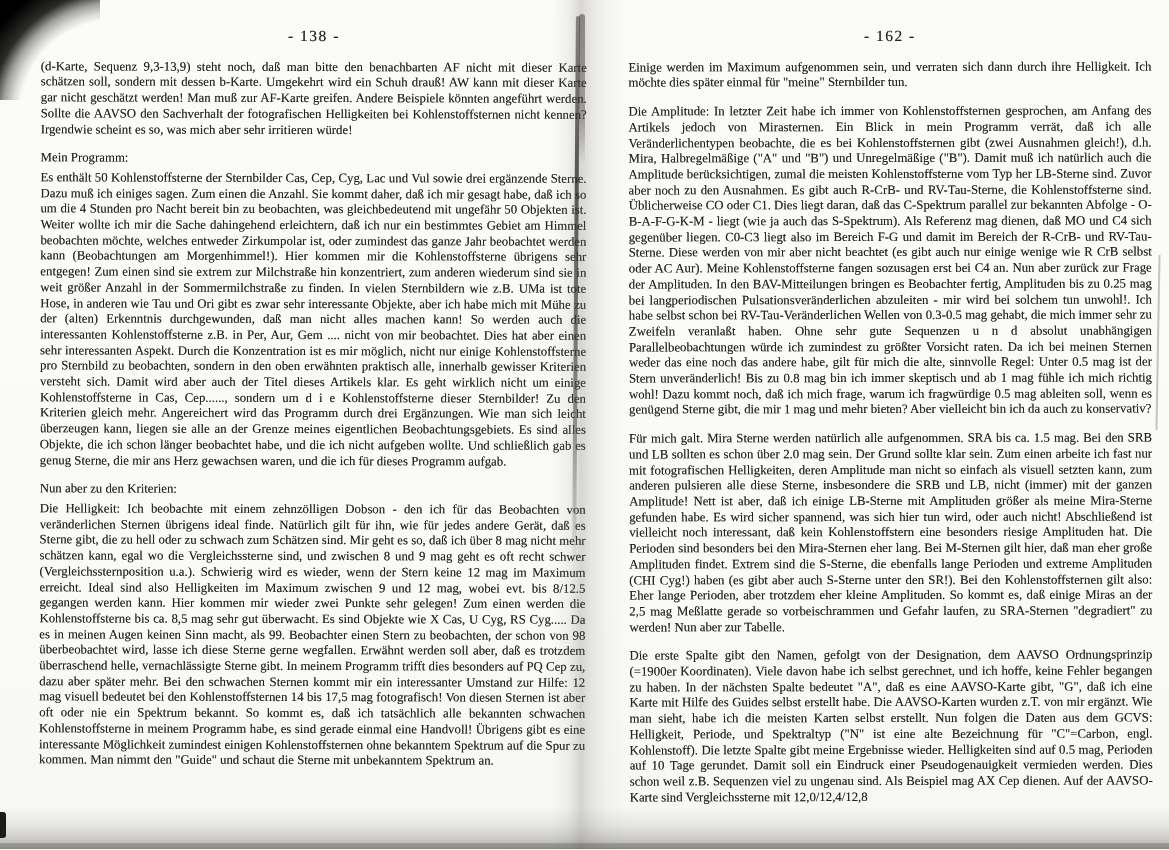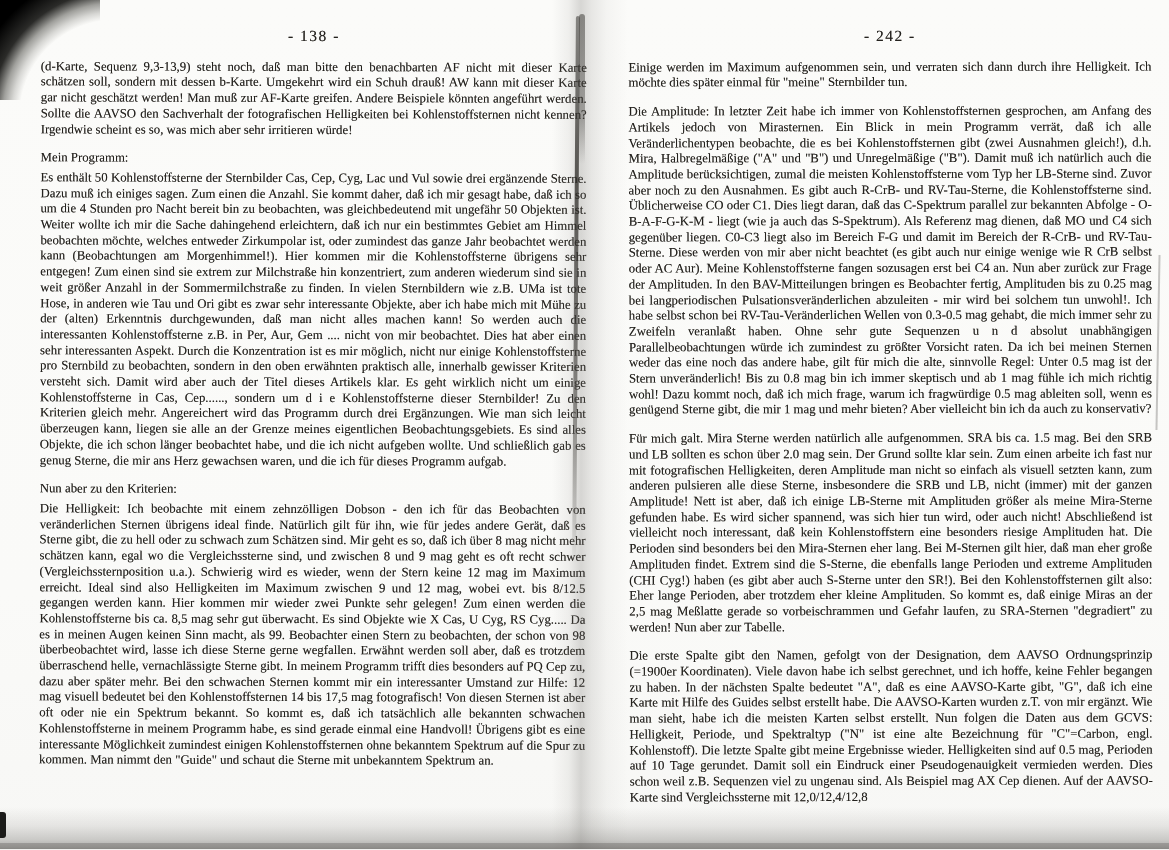--- a/index.html
+++ b/index.html
@@ -143,21 +143,21 @@
   <div class="page page-left">
     <div class="pagenum">- 138 -</div>
     <p class="para">(d-Karte, Sequenz 9,3-13,9) steht noch, daß man bitte den benachbarten AF nicht mit dieser Karte schätzen soll, sondern mit dessen b-Karte. Umgekehrt wird ein Schuh drauß! AW kann mit dieser Karte gar nicht geschätzt werden! Man muß zur AF-Karte greifen. Andere Beispiele könnten angeführt werden. Sollte die AAVSO den Sachverhalt der fotografischen Helligkeiten bei Kohlenstoffsternen nicht kennen? Irgendwie scheint es so, was mich aber sehr irritieren würde!</p>
     <p class="heading">Mein Programm:</p>
     <p class="para">Es enthält 50 Kohlenstoffsterne der Sternbilder Cas, Cep, Cyg, Lac und Vul sowie drei ergänzende Sterne. Dazu muß ich einiges sagen. Zum einen die Anzahl. Sie kommt daher, daß ich mir gesagt habe, daß ich so um die 4 Stunden pro Nacht bereit bin zu beobachten, was gleichbedeutend mit ungefähr 50 Objekten ist. Weiter wollte ich mir die Sache dahingehend erleichtern, daß ich nur ein bestimmtes Gebiet am Himmel beobachten möchte, welches entweder Zirkumpolar ist, oder zumindest das ganze Jahr beobachtet werden kann (Beobachtungen am Morgenhimmel!). Hier kommen mir die Kohlenstoffsterne übrigens sehr entgegen! Zum einen sind sie extrem zur Milchstraße hin konzentriert, zum anderen wiederum sind sie in weit größer Anzahl in der Sommermilchstraße zu finden. In vielen Sternbildern wie z.B. UMa ist tote Hose, in anderen wie Tau und Ori gibt es zwar sehr interessante Objekte, aber ich habe mich mit Mühe zu der (alten) Erkenntnis durchgewunden, daß man nicht alles machen kann! So werden auch die interessanten Kohlenstoffsterne z.B. in Per, Aur, Gem .... nicht von mir beobachtet. Dies hat aber einen sehr interessanten Aspekt. Durch die Konzentration ist es mir möglich, nicht nur einige Kohlenstoffsterne pro Sternbild zu beobachten, sondern in den oben erwähnten praktisch alle, innerhalb gewisser Kriterien versteht sich. Damit wird aber auch der Titel dieses Artikels klar. Es geht wirklich nicht um einige Kohlenstoffsterne in Cas, Cep......, sondern um d i e Kohlenstoffsterne dieser Sternbilder! Zu den Kriterien gleich mehr. Angereichert wird das Programm durch drei Ergänzungen. Wie man sich leicht überzeugen kann, liegen sie alle an der Grenze meines eigentlichen Beobachtungsgebiets. Es sind alles Objekte, die ich schon länger beobachtet habe, und die ich nicht aufgeben wollte. Und schließlich gab es genug Sterne, die mir ans Herz gewachsen waren, und die ich für dieses Programm aufgab.</p>
     <p class="heading">Nun aber zu den Kriterien:</p>
     <p class="para">Die Helligkeit: Ich beobachte mit einem zehnzölligen Dobson - den ich für das Beobachten von veränderlichen Sternen übrigens ideal finde. Natürlich gilt für ihn, wie für jedes andere Gerät, daß es Sterne gibt, die zu hell oder zu schwach zum Schätzen sind. Mir geht es so, daß ich über 8 mag nicht mehr schätzen kann, egal wo die Vergleichssterne sind, und zwischen 8 und 9 mag geht es oft recht schwer (Vergleichssternposition u.a.). Schwierig wird es wieder, wenn der Stern keine 12 mag im Maximum erreicht. Ideal sind also Helligkeiten im Maximum zwischen 9 und 12 mag, wobei evt. bis 8/12.5 gegangen werden kann. Hier kommen mir wieder zwei Punkte sehr gelegen! Zum einen werden die Kohlenstoffsterne bis ca. 8,5 mag sehr gut überwacht. Es sind Objekte wie X Cas, U Cyg, RS Cyg..... Da es in meinen Augen keinen Sinn macht, als 99. Beobachter einen Stern zu beobachten, der schon von 98 überbeobachtet wird, lasse ich diese Sterne gerne wegfallen. Erwähnt werden soll aber, daß es trotzdem überraschend helle, vernachlässigte Sterne gibt. In meinem Programm trifft dies besonders auf PQ Cep zu, dazu aber später mehr. Bei den schwachen Sternen kommt mir ein interessanter Umstand zur Hilfe: 12 mag visuell bedeutet bei den Kohlenstoffsternen 14 bis 17,5 mag fotografisch! Von diesen Sternen ist aber oft oder nie ein Spektrum bekannt. So kommt es, daß ich tatsächlich alle bekannten schwachen Kohlenstoffsterne in meinem Programm habe, es sind gerade einmal eine Handvoll! Übrigens gibt es eine interessante Möglichkeit zumindest einigen Kohlenstoffsternen ohne bekanntem Spektrum auf die Spur zu kommen. Man nimmt den "Guide" und schaut die Sterne mit unbekanntem Spektrum an.</p>
   </div>
 
   <div class="page page-right">
-    <div class="pagenum">- 242 -</div>
+    <div class="pagenum">- 162 -</div>
     <p class="para">Einige werden im Maximum aufgenommen sein, und verraten sich dann durch ihre Helligkeit. Ich möchte dies später einmal für "meine" Sternbilder tun.</p>
     <p class="para">Die Amplitude: In letzter Zeit habe ich immer von Kohlenstoffsternen gesprochen, am Anfang des Artikels jedoch von Mirasternen. Ein Blick in mein Programm verrät, daß ich alle Veränderlichentypen beobachte, die es bei Kohlenstoffsternen gibt (zwei Ausnahmen gleich!), d.h. Mira, Halbregelmäßige ("A" und "B") und Unregelmäßige ("B"). Damit muß ich natürlich auch die Amplitude berücksichtigen, zumal die meisten Kohlenstoffsterne vom Typ her LB-Sterne sind. Zuvor aber noch zu den Ausnahmen. Es gibt auch R-CrB- und RV-Tau-Sterne, die Kohlenstoffsterne sind. Üblicherweise CO oder C1. Dies liegt daran, daß das C-Spektrum parallel zur bekannten Abfolge - O-B-A-F-G-K-M - liegt (wie ja auch das S-Spektrum). Als Referenz mag dienen, daß MO und C4 sich gegenüber liegen. C0-C3 liegt also im Bereich F-G und damit im Bereich der R-CrB- und RV-Tau-Sterne. Diese werden von mir aber nicht beachtet (es gibt auch nur einige wenige wie R CrB selbst oder AC Aur). Meine Kohlenstoffsterne fangen sozusagen erst bei C4 an. Nun aber zurück zur Frage der Amplituden. In den BAV-Mitteilungen bringen es Beobachter fertig, Amplituden bis zu 0.25 mag bei langperiodischen Pulsationsveränderlichen abzuleiten - mir wird bei solchem tun unwohl!. Ich habe selbst schon bei RV-Tau-Veränderlichen Wellen von 0.3-0.5 mag gehabt, die mich immer sehr zu Zweifeln veranlaßt haben. Ohne sehr gute Sequenzen u n d absolut unabhängigen Parallelbeobachtungen würde ich zumindest zu größter Vorsicht raten. Da ich bei meinen Sternen weder das eine noch das andere habe, gilt für mich die alte, sinnvolle Regel: Unter 0.5 mag ist der Stern unveränderlich! Bis zu 0.8 mag bin ich immer skeptisch und ab 1 mag fühle ich mich richtig wohl! Dazu kommt noch, daß ich mich frage, warum ich fragwürdige 0.5 mag ableiten soll, wenn es genügend Sterne gibt, die mir 1 mag und mehr bieten? Aber vielleicht bin ich da auch zu konservativ?</p>
     <p class="para">Für mich galt. Mira Sterne werden natürlich alle aufgenommen. SRA bis ca. 1.5 mag. Bei den SRB und LB sollten es schon über 2.0 mag sein. Der Grund sollte klar sein. Zum einen arbeite ich fast nur mit fotografischen Helligkeiten, deren Amplitude man nicht so einfach als visuell setzten kann, zum anderen pulsieren alle diese Sterne, insbesondere die SRB und LB, nicht (immer) mit der ganzen Amplitude! Nett ist aber, daß ich einige LB-Sterne mit Amplituden größer als meine Mira-Sterne gefunden habe. Es wird sicher spannend, was sich hier tun wird, oder auch nicht! Abschließend ist vielleicht noch interessant, daß kein Kohlenstoffstern eine besonders riesige Amplituden hat. Die Perioden sind besonders bei den Mira-Sternen eher lang. Bei M-Sternen gilt hier, daß man eher große Amplituden findet. Extrem sind die S-Sterne, die ebenfalls lange Perioden und extreme Amplituden (CHI Cyg!) haben (es gibt aber auch S-Sterne unter den SR!). Bei den Kohlenstoffsternen gilt also: Eher lange Perioden, aber trotzdem eher kleine Amplituden. So kommt es, daß einige Miras an der 2,5 mag Meßlatte gerade so vorbeischrammen und Gefahr laufen, zu SRA-Sternen "degradiert" zu werden! Nun aber zur Tabelle.</p>
     <p class="para">Die erste Spalte gibt den Namen, gefolgt von der Designation, dem AAVSO Ordnungsprinzip (=1900er Koordinaten). Viele davon habe ich selbst gerechnet, und ich hoffe, keine Fehler begangen zu haben. In der nächsten Spalte bedeutet "A", daß es eine AAVSO-Karte gibt, "G", daß ich eine Karte mit Hilfe des Guides selbst erstellt habe. Die AAVSO-Karten wurden z.T. von mir ergänzt. Wie man sieht, habe ich die meisten Karten selbst erstellt. Nun folgen die Daten aus dem GCVS: Helligkeit, Periode, und Spektraltyp ("N" ist eine alte Bezeichnung für "C"=Carbon, engl. Kohlenstoff). Die letzte Spalte gibt meine Ergebnisse wieder. Helligkeiten sind auf 0.5 mag, Perioden auf 10 Tage gerundet. Damit soll ein Eindruck einer Pseudogenauigkeit vermieden werden. Dies schon weil z.B. Sequenzen viel zu ungenau sind. Als Beispiel mag AX Cep dienen. Auf der AAVSO-Karte sind Vergleichssterne mit 12,0/12,4/12,8</p>
   </div>
 
   <div class="gutter-shadow"></div>
   <div class="binding-line"></div>
   <div class="binding-line-top"></div>
   <div class="corner-artifact"></div>

